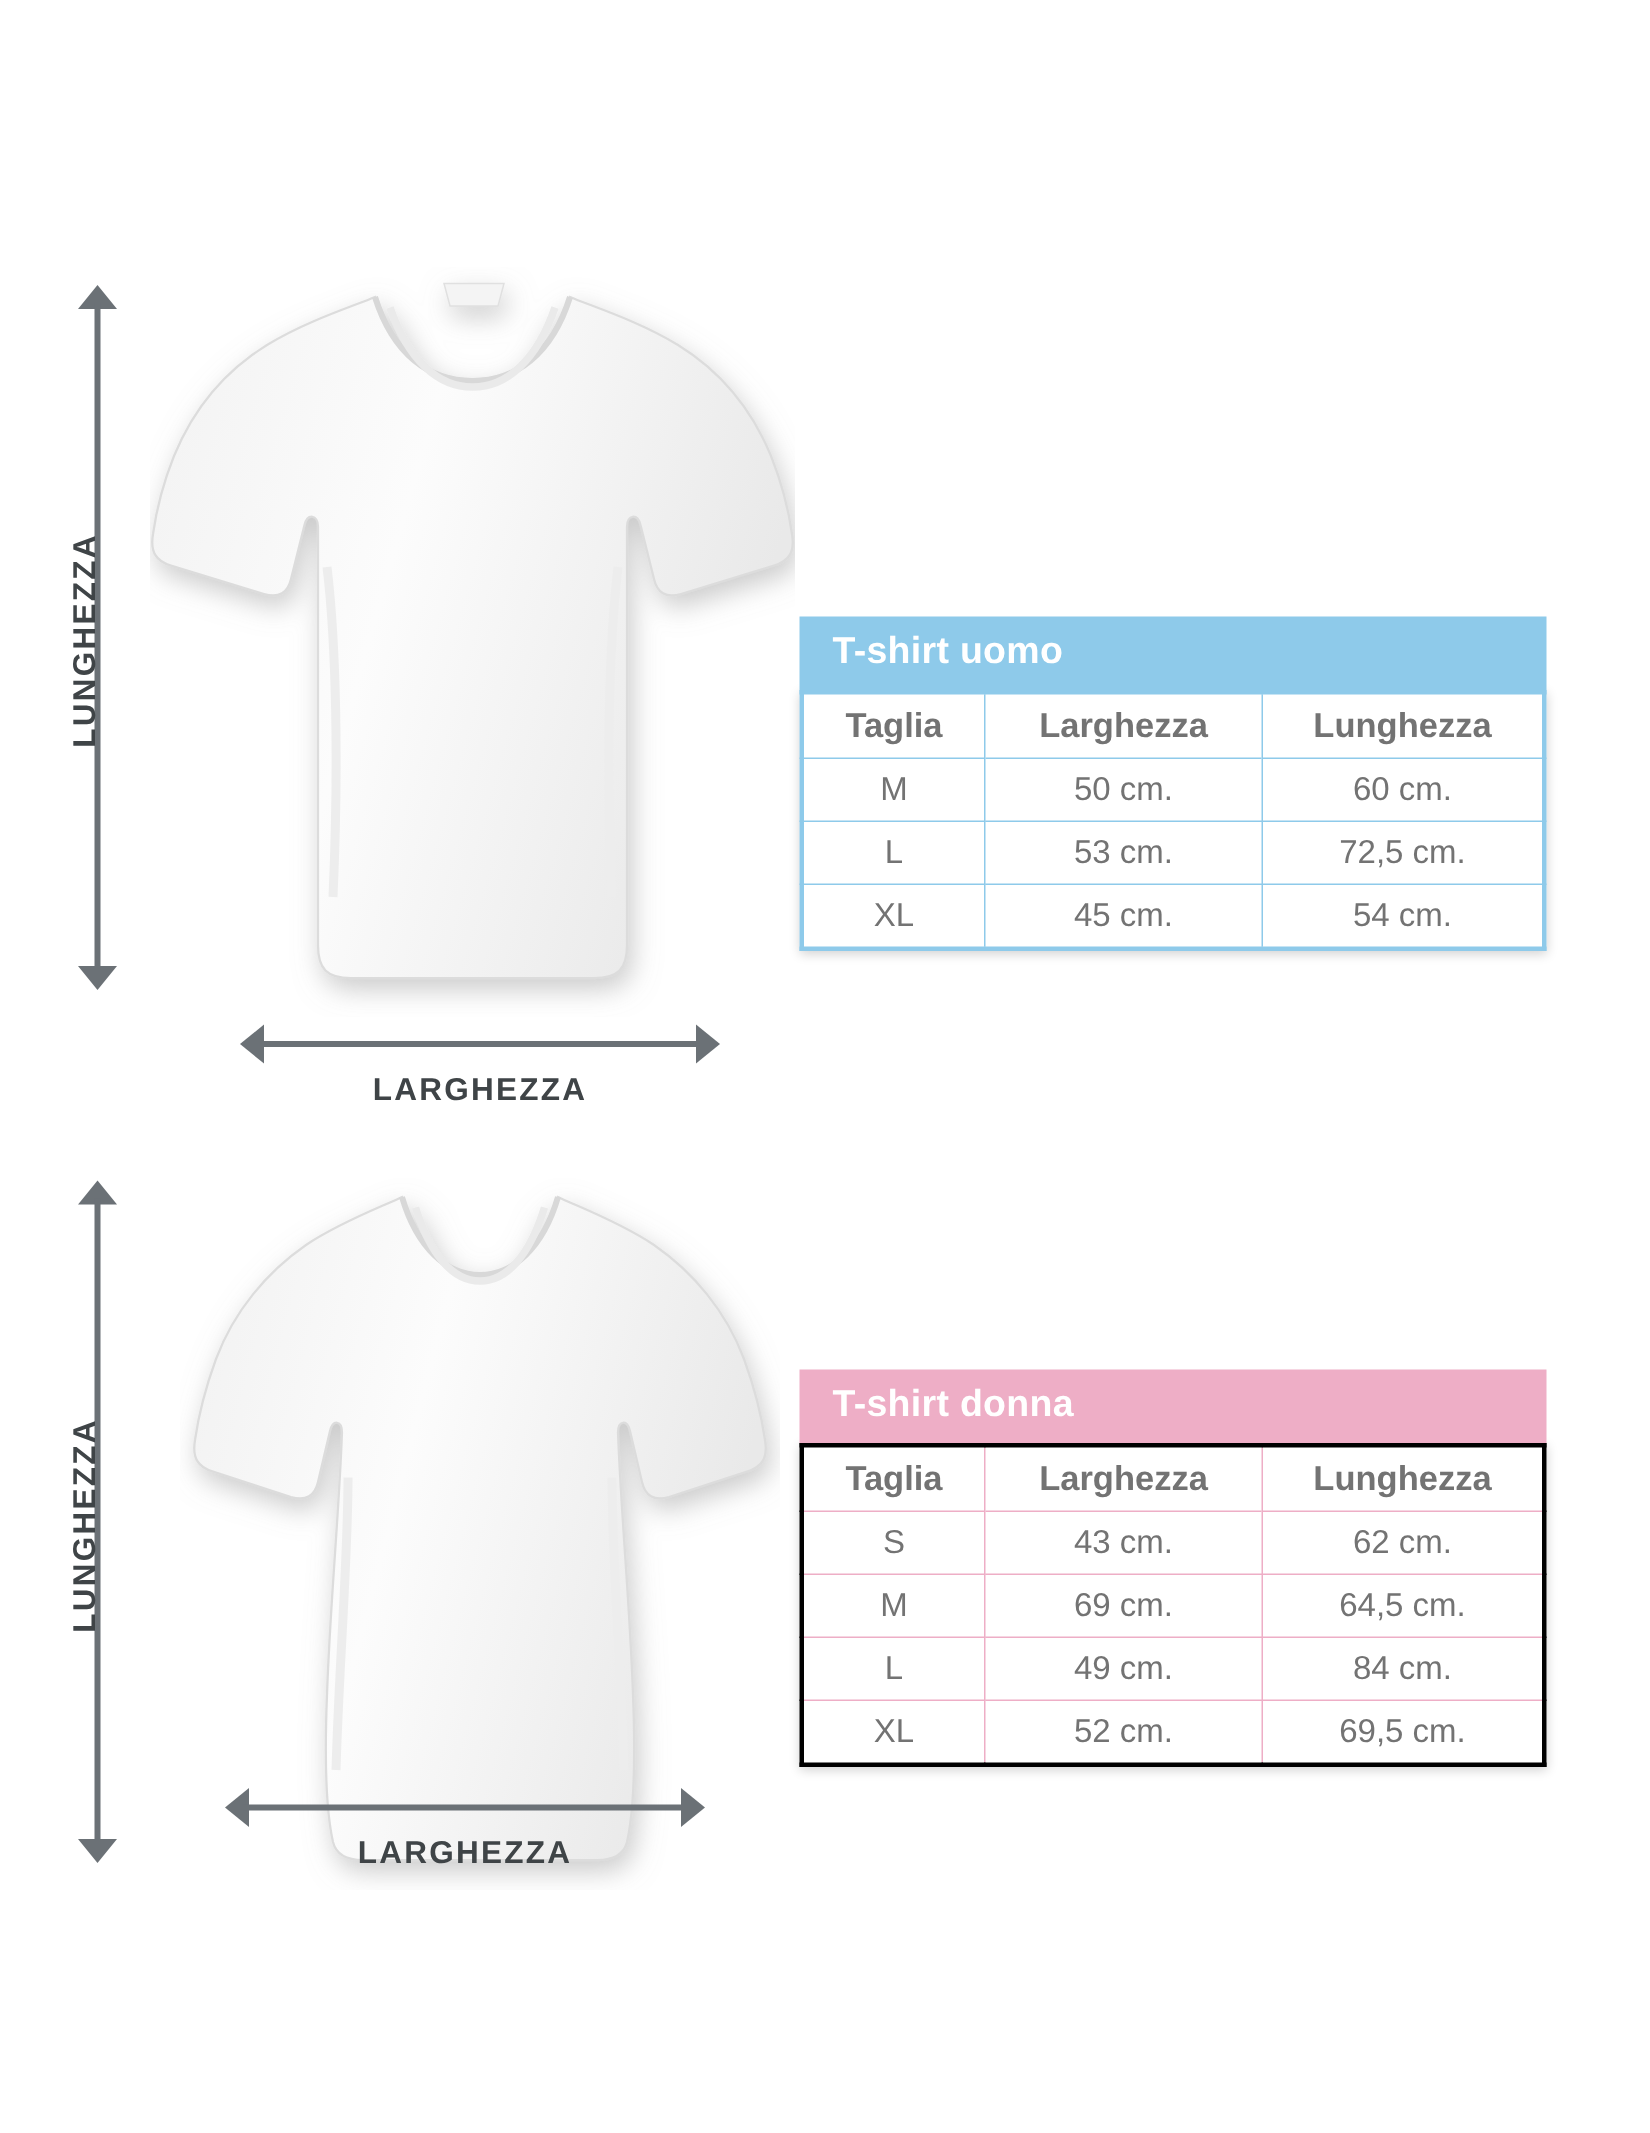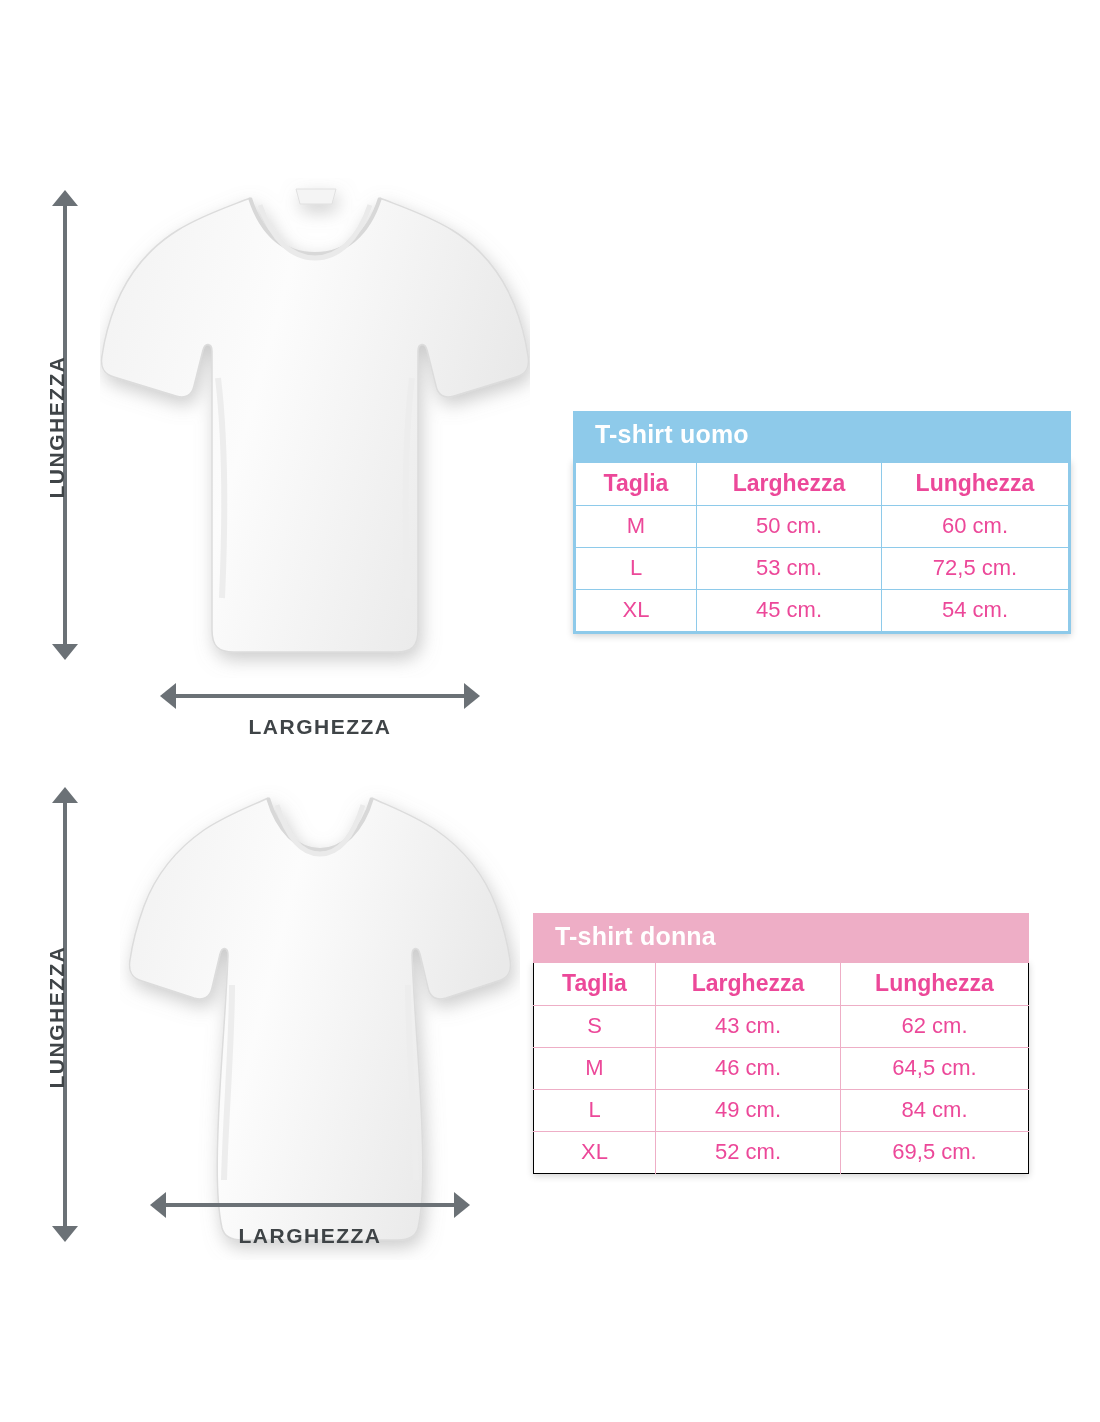--- a/index.html
+++ b/index.html
@@ -126,39 +126,39 @@
     color: #ffffff;
     font-size: 25px;
     font-weight: bold;
     padding: 9px 0 11px 22px;
     letter-spacing: 0.2px;
   }
   .size-table th,
   .size-table td {
     text-align: center;
     font-size: 22px;
-    color: #ec4899;
+    color: #737373;
     padding: 7px 20px 8px;
   }
   .size-table th {
     font-weight: bold;
     font-size: 23px;
   }
   .size-table td { font-weight: normal; }
 
   
   #table-men { border: 3px solid #8ecaea; }
   #table-men caption { background: #8ecaea; }
   #table-men th, #table-men td { border: 1px solid #8ecaea; }
   #table-men th:first-child, #table-men td:first-child { border-left: none; }
   #table-men th:last-child,  #table-men td:last-child  { border-right: none; }
   #table-men tr:last-child th, #table-men tr:last-child td { border-bottom: none; }
 
   
-  #table-women { border: 1px solid #000000; }
+  #table-women { border: 3px solid #000000; }
   #table-women caption { background: #eeaec6; }
   #table-women th, #table-women td { border: 1px solid #eeaec6; }
   #table-women th:first-child, #table-women td:first-child { border-left: none; }
   #table-women th:last-child,  #table-women td:last-child  { border-right: none; }
   #table-women tr:last-child th, #table-women tr:last-child td { border-bottom: none; }
 </style>
 </head>
 <body>
 
 <section class="panel" id="panel-men">
@@ -216,21 +216,21 @@
     </svg>
   </div>
 
   <div class="h-arrow" style="left:160px; top:683px; width:320px;">
     <div class="head-left"></div>
     <div class="stem"></div>
     <div class="head-right"></div>
   </div>
   <div class="h-label" style="left:160px; top:715px; width:320px;">LARGHEZZA</div>
 
-  <table class="size-table" id="table-men" style="left:533px; top:411px;margin-left:40px;">
+  <table class="size-table" id="table-men" style="left:533px; top:411px;">
     <caption>T-shirt uomo</caption>
     <colgroup>
         <col class="c-size">
         <col class="c-width">
         <col class="c-len">
       </colgroup>
     <thead>
       <tr>
         <th>Taglia</th>
         <th>Larghezza</th>
@@ -336,21 +336,21 @@
       </tr>
     </thead>
     <tbody>
       <tr>
         <td>S</td>
         <td>43 cm.</td>
         <td>62 cm.</td>
       </tr>
       <tr>
         <td>M</td>
-        <td>46 cm.</td>
+        <td>69 cm.</td>
         <td>64,5 cm.</td>
       </tr>
       <tr>
         <td>L</td>
         <td>49 cm.</td>
         <td>84 cm.</td>
       </tr>
       <tr>
         <td>XL</td>
         <td>52 cm.</td>

